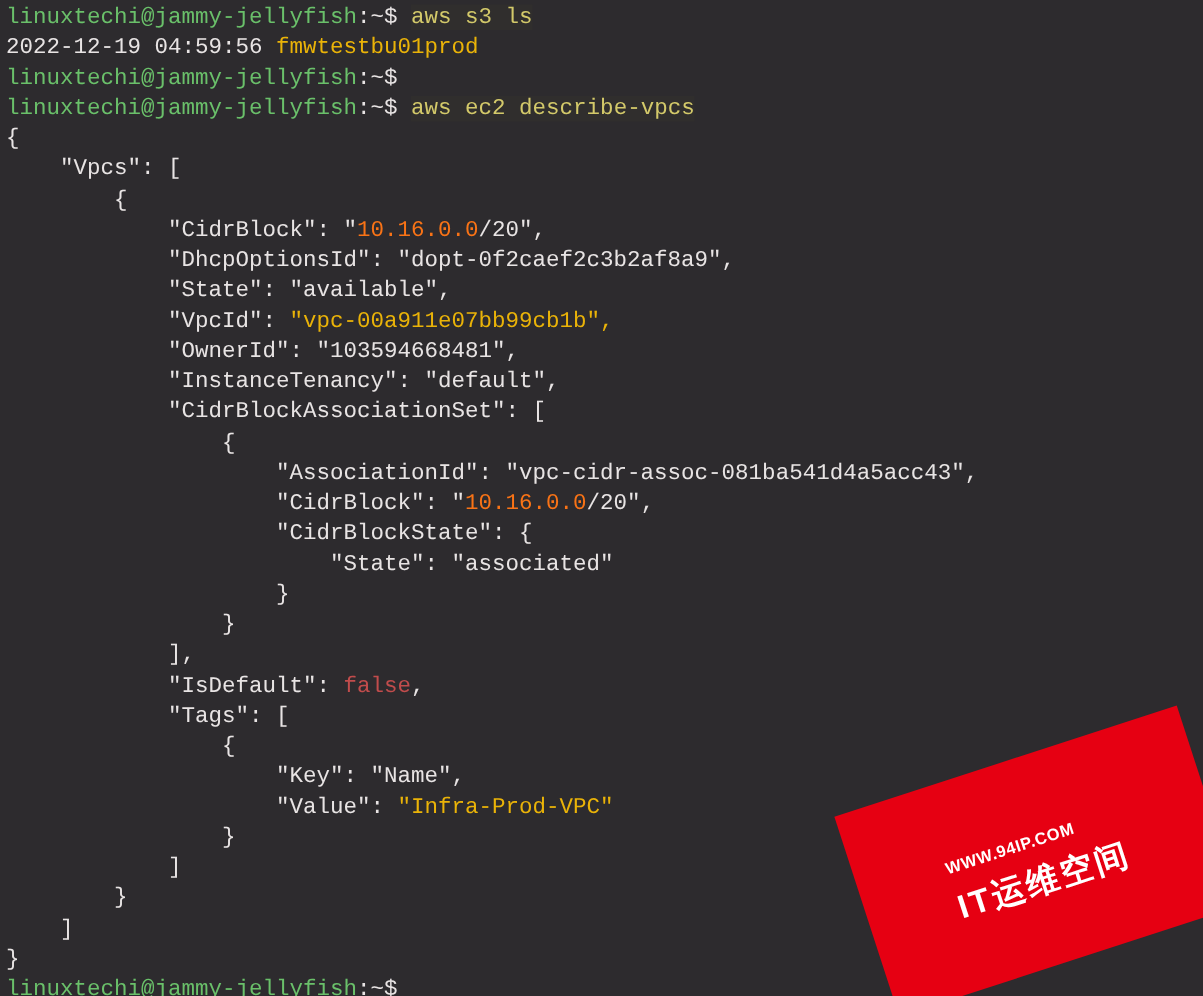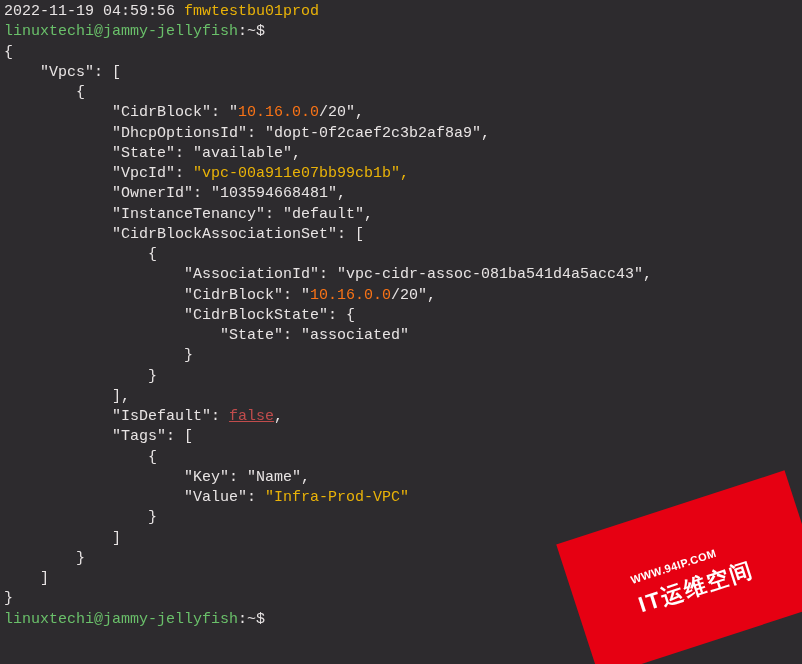--- a/index.html
+++ b/index.html
@@ -12,21 +12,21 @@
       width: 802px;
       height: 664px;
       overflow: hidden;
       position: relative;
       padding: 2px 4px;
     }
     .line { white-space: pre; }
     .cmd { color: #d3c96a; background: rgba(80,80,40,0.1); }
     .blue { color: #eab308; }
     .green { color: #6ac06a; }
-    .red { color: #c14c4c; text-decoration: underline; }
+    .red { color: #c14c4c; }
     .mag { color: #f97316; }
     .white { color: #e8e4e4; }
     .watermark {
       position: absolute;
       right: -10px;
       bottom: 20px;
       width: 240px;
       height: 140px;
       transform: rotate(-18deg);
       background: #e60012;
@@ -47,22 +47,24 @@
       font-size: 22px;
       font-weight: bold;
       letter-spacing: 2px;
       margin-top: 4px;
     }
   </style>
 </head>
 <body>
 
 <div>
-  <div class="line"><span class="white">2022-11-19 04:59:56 </span><span class="blue">fmwtestbu01prod</span></div>
+  <div class="line"><span class="green">linuxtechi@jammy-jellyfish</span><span class="white">:~$ </span><span class="cmd">aws s3 ls</span></div>
+  <div class="line"><span class="white">2022-12-19 04:59:56 </span><span class="blue">fmwtestbu01prod</span></div>
   <div class="line"><span class="green">linuxtechi@jammy-jellyfish</span><span class="white">:~$</span></div>
+  <div class="line"><span class="green">linuxtechi@jammy-jellyfish</span><span class="white">:~$ </span><span class="cmd">aws ec2 describe-vpcs</span></div>
 
   <div class="line white">{</div>
   <div class="line white">    "Vpcs": [</div>
   <div class="line white">        {</div>
   <div class="line"><span class="white">            "CidrBlock": "</span><span class="mag">10.16.0.0</span><span class="white">/20",</span></div>
   <div class="line white">            "DhcpOptionsId": "dopt-0f2caef2c3b2af8a9",</div>
   <div class="line white">            "State": "available",</div>
   <div class="line"><span class="white">            "VpcId": </span><span class="blue">"vpc-00a911e07bb99cb1b",</span></div>
   <div class="line white">            "OwnerId": "103594668481",</div>
   <div class="line white">            "InstanceTenancy": "default",</div>

